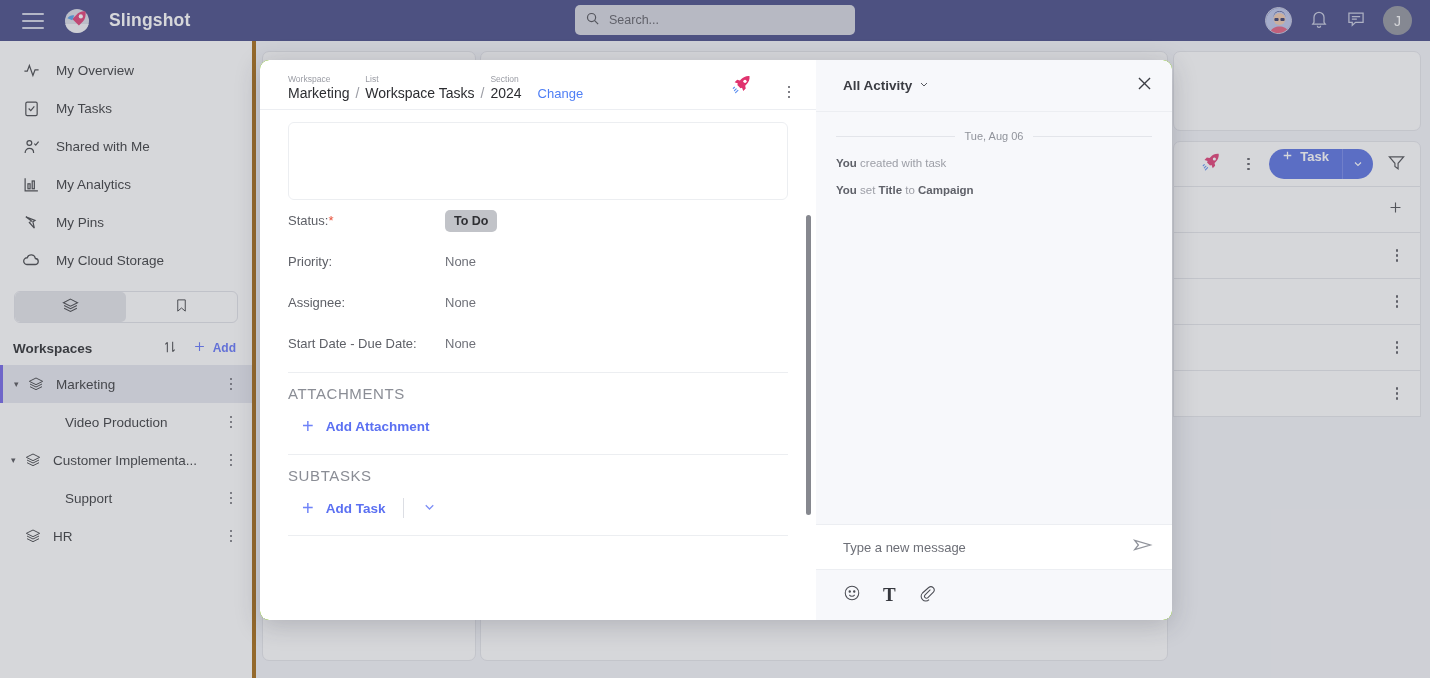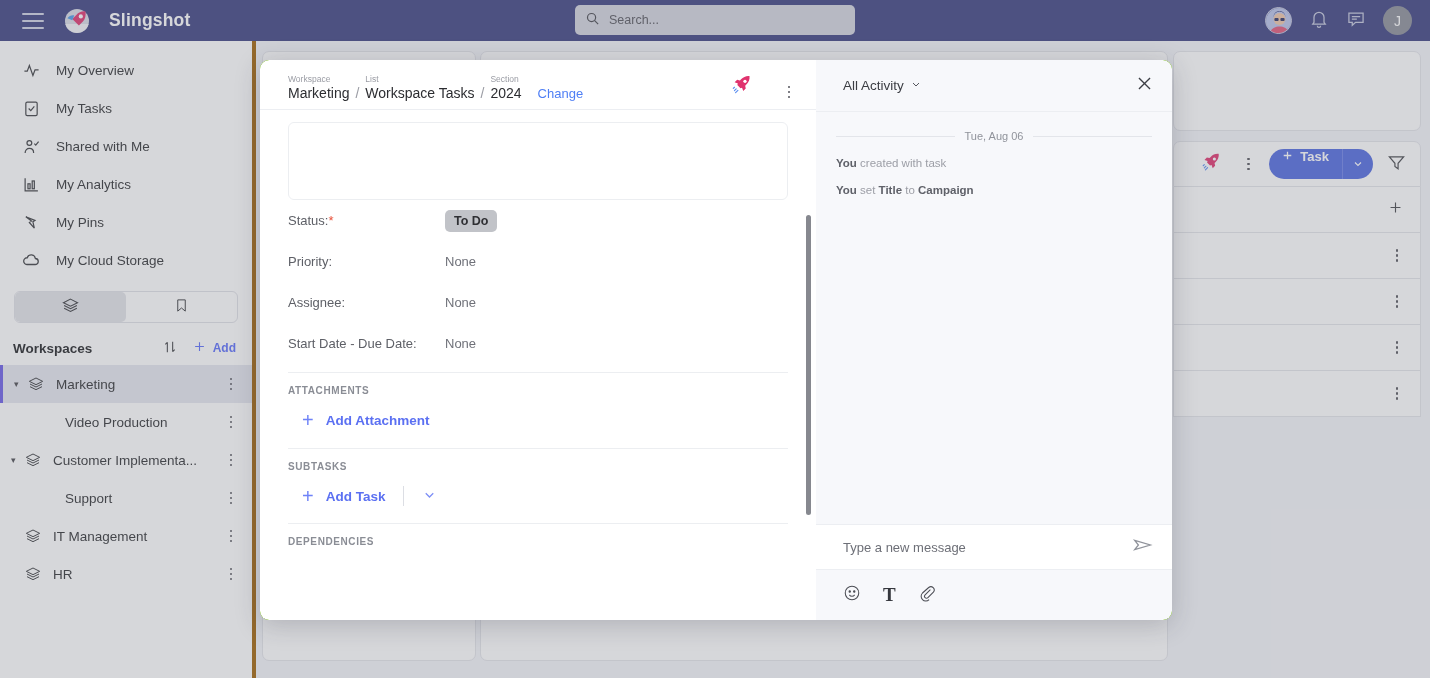--- a/index.html
+++ b/index.html
@@ -102,41 +102,41 @@
   .desc-box { height: 78px; border: 1px solid #eceef1; border-radius: 6px; background: #fff; }
 
   .frow { display: flex; align-items: center; height: 41px; font-size: 13px; }
   .frow .k { width: 157px; color: #5e6067; }
   .req { color: #e8503a; }
   .frow .v { color: #6f7179; font-size: 13px; }
   .chip { background: #c1c3c8; color: #2f3034; font-size: 12.5px; font-weight: bold;
      border-radius: 5px; padding: 4px 9px; }
 
   .sect-div { border-top: 1px solid #eceef1; margin-top: 8px; }
-  .sect-title { font-size: 10px; letter-spacing: .6px; color: #8a8d95; padding: 12px 0 4px 0; font-weight: bold; }
+  .sect-title { font-size: 15px; letter-spacing: .6px; color: #8a8d95; padding: 12px 0 4px 0; font-weight: normal; }
   .addline { display: flex; align-items: center; height: 40px; gap: 12px; padding-left: 14px; }
   .plus-ico { color: #6f83f8; font-size: 20px; line-height: 18px; font-weight: 300; }
   .add-lbl { color: #5b70f2; font-size: 13.5px; font-weight: bold; }
   .vdiv { width: 1px; height: 20px; background: #dcdee4; margin: 0 6px; }
 
   .scrollbar { position: absolute; right: 5px; top: 155px; width: 5px; height: 300px;
      background: #86888f; border-radius: 3px; }
 
   .m-foot { position: absolute; left: 0; right: 0; bottom: 0; height: 68px; background: #fff;
      border-radius: 0 0 0 9px; display: flex; align-items: center; justify-content: flex-end;
      padding-right: 25px; }
   .update-btn { width: 106px; height: 37px; background: #bcc3f4; color: #eef0fd;
      border-radius: 19px; border: none; font-size: 14px; font-weight: bold;
      font-family: "Liberation Sans", sans-serif; }
 
   .m-right { flex: 1; position: relative; background: #f7f8fb; border-radius: 0 9px 9px 0;
      display: flex; flex-direction: column; }
   .act-head { height: 52px; display: flex; align-items: center; padding: 0 18px 0 27px;
      border-bottom: 1px solid #eceef2; }
-  .act-sel { font-size: 13.5px; color: #3b3d43; display: flex; align-items: center; gap: 6px; flex: 1; }
+  .act-sel { font-size: 13.5px; color: #3b3d43; display: flex; align-items: center; gap: 6px; flex: 1; font-weight: bold; }
   .act-body { flex: 1; padding: 18px 20px 0 20px; overflow: hidden; }
   .day-sep { display: flex; align-items: center; gap: 10px; font-size: 11px; color: #90939b; }
   .day-sep:before, .day-sep:after { content: ""; flex: 1; height: 1px; background: #e3e5ea; }
   .act-item { font-size: 11.5px; color: #9c9ea6; margin-top: 15px; }
   .act-item b { color: #5f6169; }
 
   .msg-box { height: 46px; background: #fff; border-top: 1px solid #eceef2; border-bottom: 1px solid #eceef2;
      display: flex; align-items: center; padding: 0 18px 0 27px; }
   .msg-input { flex: 1; border: none; outline: none; font-size: 13px; color: #3b3d43;
      background: transparent; font-family: "Liberation Sans", sans-serif; }
@@ -287,36 +287,20 @@
             <span class="kebab">
               <i></i>
               <i></i>
               <i></i>
             </span>
           </div>
           <div class="ws-row child">
             <span class="caret"></span>
             <span class="stack"></span>
             <span class="lbl">Support</span>
-            <span class="kebab">
-              <i></i>
-              <i></i>
-              <i></i>
-            </span>
-          </div>
-          <div class="ws-row">
-            <span class="caret"></span>
-            <span class="stack">
-              <svg width="16" height="16" viewBox="0 0 24 24" fill="none" stroke="#3a3b3f" stroke-width="1.5">
-                <polygon points="12,3 22,8 12,13 2,8"></polygon>
-                <polyline points="3,12 12,16.5 21,12"></polyline>
-                <polyline points="3,16 12,20.5 21,16"></polyline>
-              </svg>
-            </span>
-            <span class="lbl">IT Management</span>
             <span class="kebab">
               <i></i>
               <i></i>
               <i></i>
             </span>
           </div>
           <div class="ws-row">
             <span class="caret"></span>
             <span class="stack">
               <svg width="16" height="16" viewBox="0 0 24 24" fill="none" stroke="#3a3b3f" stroke-width="1.5">

